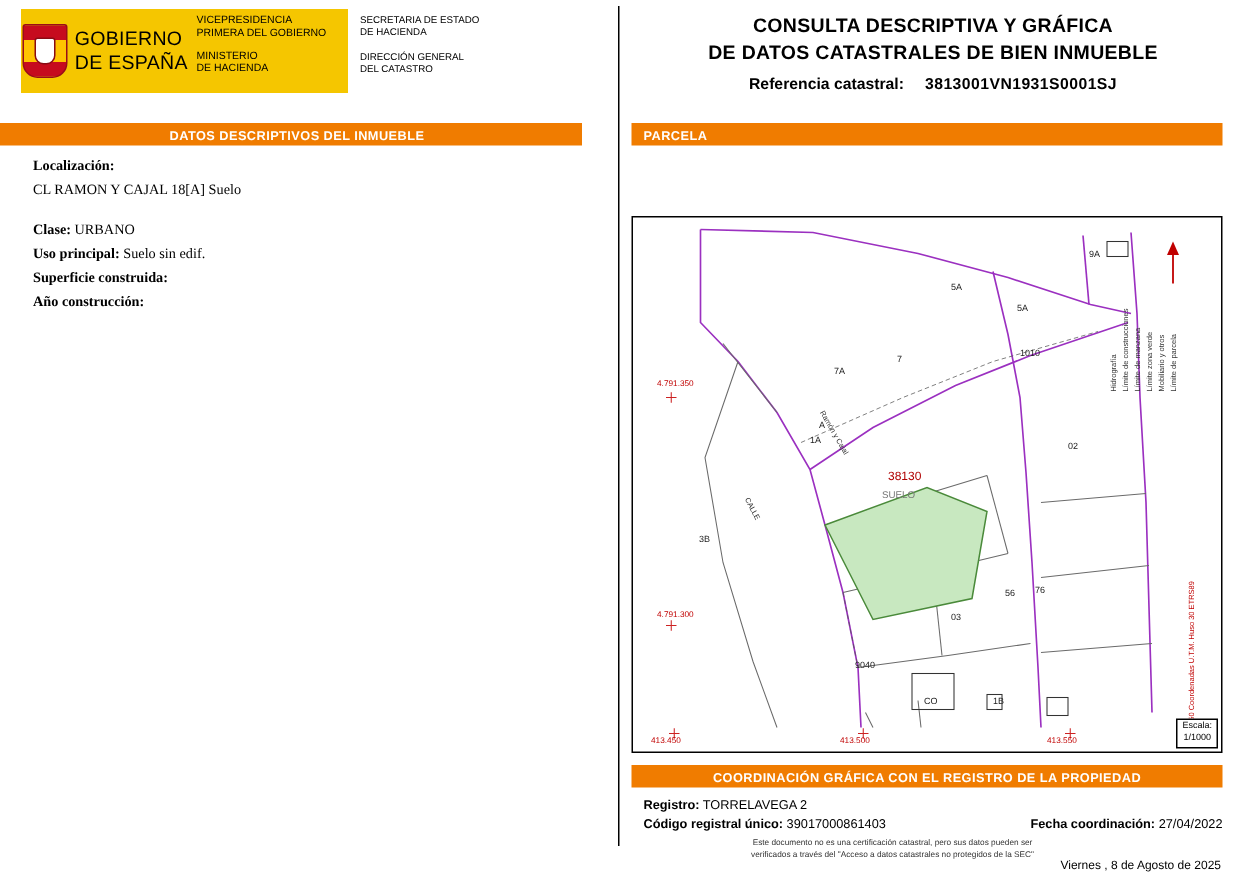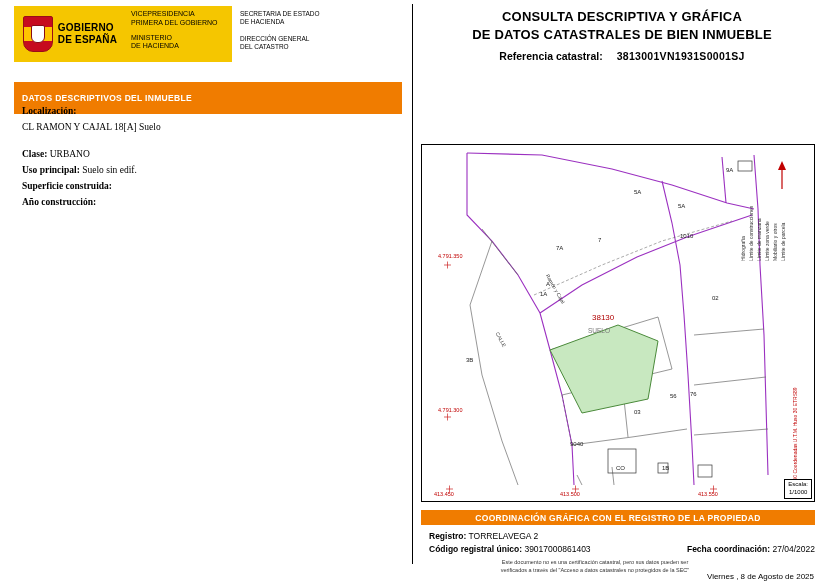--- a/index.html
+++ b/index.html
@@ -42,22 +42,22 @@
     content: "";
     position: absolute;
     left: 50%; top: 50%;
     transform: translate(-50%, -50%);
     width: 12px; height: 16px;
     background: #fff;
     border: 1px solid #8a0b14;
     border-radius: 2px 2px 6px 6px;
   }
   .gov-text {
-    font-size: 10px;
-    font-weight: bold;
+    font-size: 13px;
+    font-weight: normal;
     line-height: 1.25;
     color: #000;
     letter-spacing: .2px;
   }
   .min-box {
     position: absolute;
     left: 126px; top: 6px;
     width: 106px; height: 56px;
     background: #f5c600;
     padding: 4px 5px;
@@ -113,21 +113,21 @@
     position: absolute;
     background: #f07c00;
     color: #fff;
     font-size: 8.5px;
     font-weight: bold;
     letter-spacing: .3px;
     display: flex;
     align-items: center;
     padding-left: 8px;
   }
-  #bar-left  { left: 14px;  top: 82px;  width: 388px; height: 32px; }
+  #bar-left  { left: 0;  top: 82px;  width: 388px; height: 15px; justify-content: center; }
   #bar-parcela { left: 421px; top: 82px; width: 394px; height: 15px; }
   #bar-coord { left: 421px; top: 510px; width: 394px; height: 15px;
                justify-content: center; padding-left: 0; }
 
   
   .left-body {
     position: absolute;
     left: 22px; top: 104px;
     width: 380px;
     font-size: 9.5px;
@@ -299,20 +299,23 @@
     <div class="row">
       <span class="lbl">Superficie construida:</span>
       <span></span>
     </div>
     <div class="row">
       <span class="lbl">Año construcción:</span>
       <span></span>
     </div>
   </div>
 
+  <div class="bar" id="bar-parcela">
+    <span>PARCELA</span>
+  </div>
 
 
   <div class="map-frame">
     <div class="map-inner">
 
       <svg width="394" height="358" viewBox="0 0 394 358">
 
         <g stroke="#cc2222" stroke-width="0.7">
           <path d="M22 120 h7 M25.5 116.5 v7"></path>
           <path d="M22 272 h7 M25.5 268.5 v7"></path>

